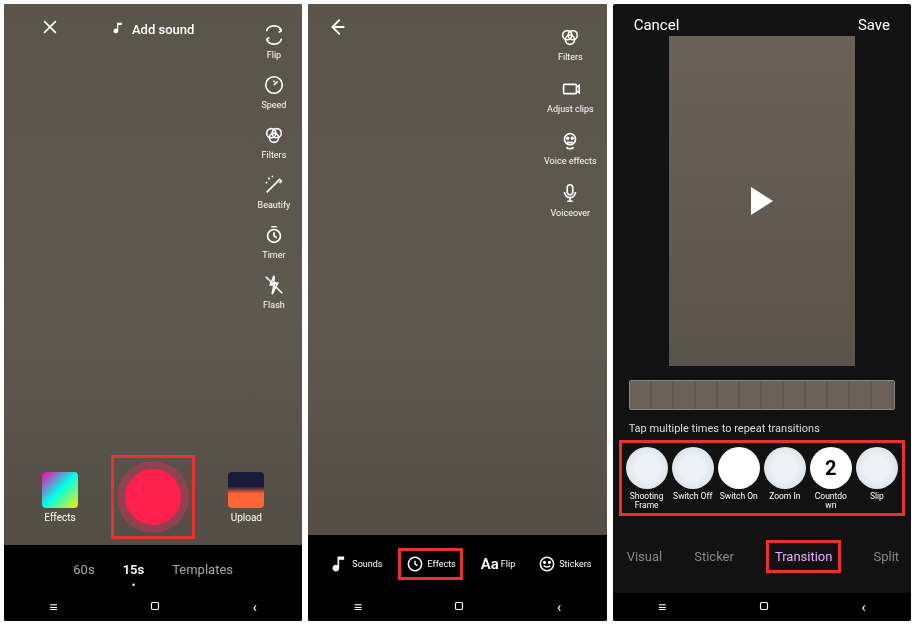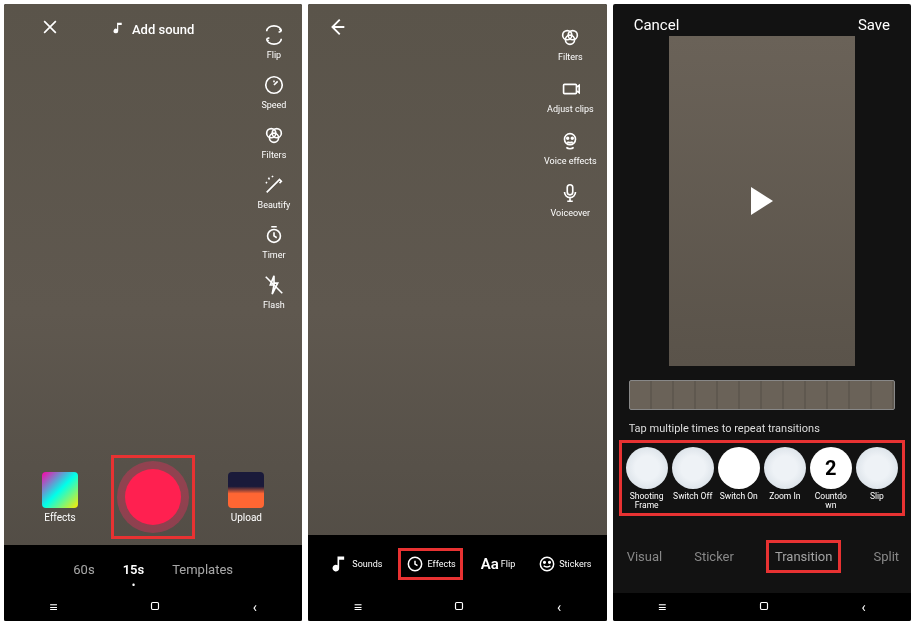--- a/index.html
+++ b/index.html
@@ -174,21 +174,21 @@
     position:relative;
   }
   .trans-thumb.dark { background:#fff; color:#000; display:flex; align-items:center; justify-content:center; font-weight:700; font-size:20px;}
   .trans-thumb.plain { background:#fff; }
   .trans-label { font-size:8.5px; text-align:center; line-height:1.1; }
   .category-tabs {
     position:absolute; top:536px; left:0; right:0;
     display:flex; align-items:center; gap:32px;
     padding:0 14px; color:#888; font-size:13px;
   }
-  .cat-tab.active { color:#a3a3a3; border:3px solid #e83232; padding:6px 6px;}
+  .cat-tab.active { color:#f0abfc; border:3px solid #e83232; padding:6px 6px;}
   .cat-tab { padding:6px 0; }
 </style>
 </head>
 <body>
 
 <div class="phone">
   <div class="camera-bg"></div>
 
   <div class="s1-top">
     <span class="close-x">

